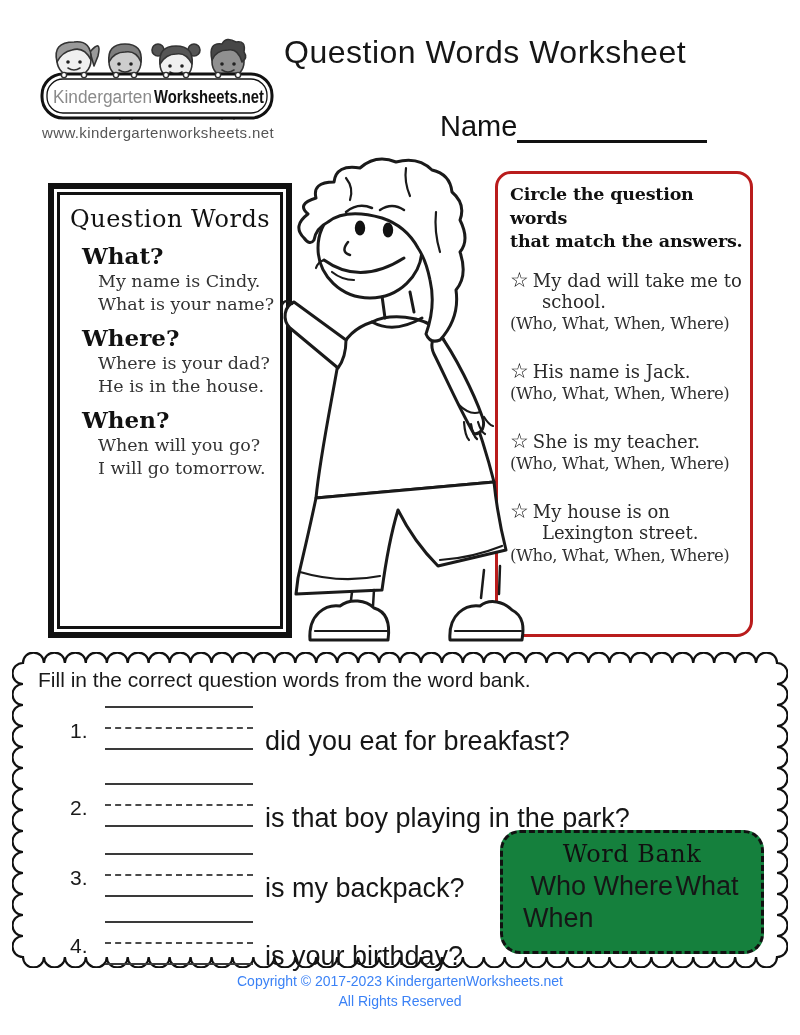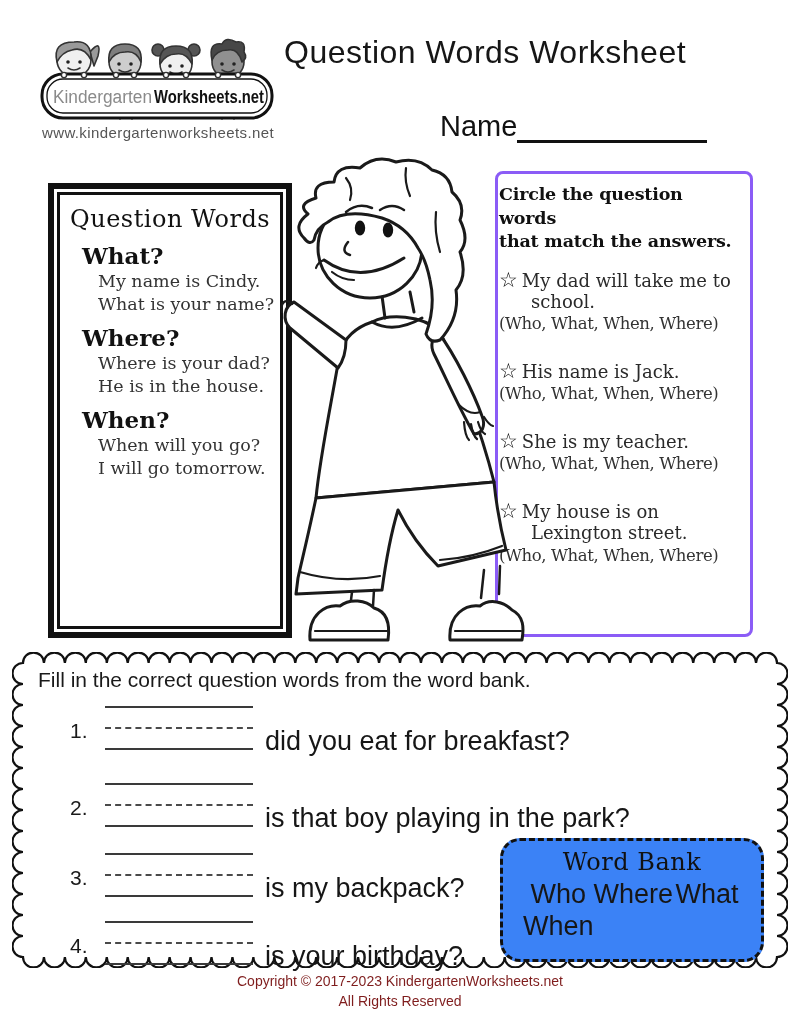--- a/index.html
+++ b/index.html
@@ -18,21 +18,21 @@
   .title { position:absolute; left:284px; top:34px; font-size:32px; font-weight:400; letter-spacing:.5px; color:#161616; }
   .name-row { position:absolute; left:440px; top:110px; font-size:29px; color:#111; }
   .name-line { display:inline-block; width:190px; border-bottom:3px solid #111; height:30px; vertical-align:bottom; }
   
   .qw-box { position:absolute; left:48px; top:183px; width:244px; height:455px; border:6px solid #111; background:#fff; z-index:1; }
   .qw-inner { position:absolute; inset:3px; border:3px solid #111; padding:8px 4px 0 8px; overflow:hidden; }
   .qw-title { font:400 24px "DejaVu Serif", serif; letter-spacing:.5px; margin:2px 0 4px 2px; }
   .qw-word { font:700 23px "DejaVu Serif", serif; margin:9px 0 1px 14px; }
   .qw-line { font:400 17.5px "DejaVu Serif", serif; color:#333; margin:2px 0 0 30px; line-height:1.2; }
   
-  .circle-box { position:absolute; left:495px; top:171px; width:258px; height:466px; border:3px solid #8b5cf6; border-radius:8px; padding:9px 5px 0 1px; background:#fff; z-index:1; }
+  .circle-box { position:absolute; left:495px; top:171px; width:258px; height:466px; border:3px solid #b91c1c; border-radius:16px; padding:9px 5px 0 12px; background:#fff; z-index:1; }
   .cb-header { font:700 17.5px "DejaVu Serif", serif; line-height:1.35; letter-spacing:-.2px; }
   .cb-item { margin-top:16px; }
   .cb-item.gap { margin-top:28px; }
   .cb-l1 { font:400 18px "DejaVu Serif", serif; color:#2a2a2a; display:flex; align-items:flex-start; }
   .star { font-size:21px; line-height:1; margin:0 4px 0 0; color:#111; }
   .cb-l2 { font:400 18px "DejaVu Serif", serif; color:#2a2a2a; margin-left:32px; line-height:1.2; }
   .cb-l2:empty { display:none; }
   .cb-opt { font:400 16.5px "DejaVu Serif", serif; color:#333; letter-spacing:-.4px; margin-top:2px; }
   
   .boy { position:absolute; left:280px; top:156px; z-index:2; pointer-events:none; }
@@ -42,25 +42,25 @@
   .panel-content { position:absolute; inset:0; z-index:1; }
   .fill-instr { position:absolute; left:26px; top:16px; font-size:21px; color:#1a1a1a; }
   .fi-row { position:absolute; left:58px; height:48px; display:flex; align-items:flex-end; }
   .fi-num { align-self:center; width:30px; font-size:21px; color:#1a1a1a; padding-top:10px; }
   .fi-blank { position:relative; width:148px; height:44px; margin-left:5px; }
   .fi-blank i { position:absolute; left:0; right:0; display:block; }
   .fi-blank i.t { top:0; border-top:2px solid #3a3a3a; }
   .fi-blank i.m { top:21px; border-top:2px dashed #4a4a4a; }
   .fi-blank i.b { top:42px; border-top:2px solid #3a3a3a; }
   .fi-q { font-size:27px; color:#161616; margin-left:12px; margin-bottom:-7px; white-space:nowrap; }
-  .word-bank { position:absolute; left:488px; top:186px; width:264px; height:124px; border:3px dashed #111; border-radius:20px; text-align:center; background:#3b82f6; }
+  .word-bank { position:absolute; left:488px; top:178px; width:264px; height:124px; border:3px dashed #111; border-radius:20px; text-align:center; background:#15803d; }
   .wb-title { font:400 24px "DejaVu Serif", serif; letter-spacing:.5px; margin-top:7px; }
   .wb-grid { display:grid; grid-template-columns:1fr 1fr 1fr; font-size:27px; color:#161616; margin:3px 20px 0; row-gap:1px; }
   
-  .footer { position:absolute; left:0; right:0; top:972px; text-align:center; color:#7f1d1d; font-size:14px; line-height:1.4; }
+  .footer { position:absolute; left:0; right:0; top:972px; text-align:center; color:#3b82f6; font-size:14px; line-height:1.4; }
 </style>
 </head>
 <body>
 
 <div class="page">
 
   <div class="logo">
     <svg width="240" height="104" viewBox="0 0 240 104">
       <g stroke="#333" stroke-width="1.6" stroke-linecap="round" stroke-linejoin="round">
 

